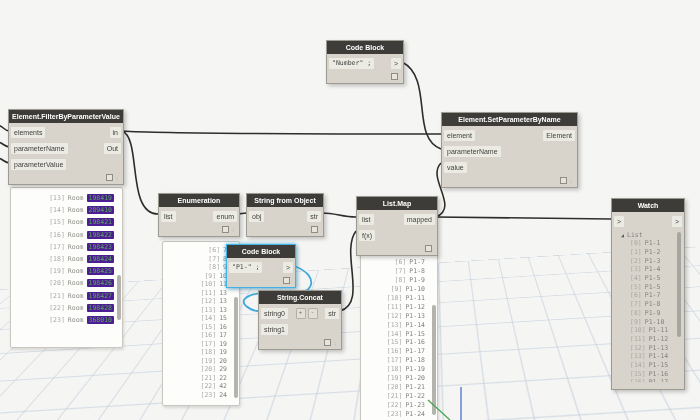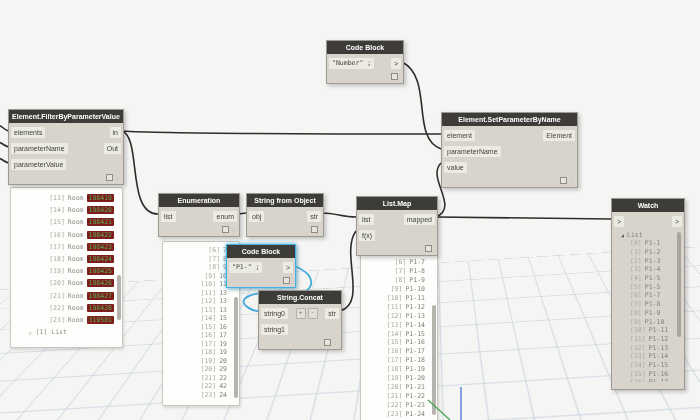--- a/index.html
+++ b/index.html
@@ -16,21 +16,21 @@
           opacity:.45;}
   
   .bubble{position:absolute;background:#fdfdfb;border:1px solid #c9c7bf;border-radius:2px;
           box-shadow:1px 2px 3px rgba(0,0,0,.12);z-index:1;overflow:hidden;
           font-family:"DejaVu Sans Mono",monospace;font-size:6.5px;color:#9a9a96;}
   .prevrow{display:flex;align-items:center;gap:3px;white-space:nowrap;}
   .r-end{justify-content:flex-end;}
   .idx{color:#a8a8a4;}
   .lbl{color:#91918b;}
   .val{color:#83837f;}
-  .badge{background:#7f1d1d;color:#57ab50;padding:0 2px;border-radius:1px;}
+  .badge{background:#4c1d95;color:#57ab50;padding:0 2px;border-radius:1px;}
   .f-row{height:12.2px;padding-right:8px;}
   .e-row{height:8.5px;padding-right:12px;}
   .m-row{height:8.9px;padding-right:12px;}
   .w-row{height:8.7px;padding-left:16px;}
   .foot-row{height:12px;padding-left:18px;justify-content:flex-start;}
   .arrow{color:#b0afa9;font-size:6px;}
   .tri{color:#55554f;font-size:5px;}
   .sbar{position:absolute;right:1px;width:4px;background:#b5b3ad;border-radius:2px;}
   
   .node{position:absolute;background:#d8d4cb;border:1px solid #9d9a92;z-index:3;
@@ -82,21 +82,21 @@
 
       <div class="prevrow r-end f-row">
         <span class="idx">[13]</span>
         <span class="lbl">Room</span>
         <span class="badge">198419</span>
       </div>
 
       <div class="prevrow r-end f-row">
         <span class="idx">[14]</span>
         <span class="lbl">Room</span>
-        <span class="badge">198420</span>
+        <span class="badge">289410</span>
       </div>
 
       <div class="prevrow r-end f-row">
         <span class="idx">[15]</span>
         <span class="lbl">Room</span>
         <span class="badge">198421</span>
       </div>
 
       <div class="prevrow r-end f-row">
         <span class="idx">[16]</span>
@@ -136,27 +136,23 @@
 
       <div class="prevrow r-end f-row">
         <span class="idx">[22]</span>
         <span class="lbl">Room</span>
         <span class="badge">198428</span>
       </div>
 
       <div class="prevrow r-end f-row">
         <span class="idx">[23]</span>
         <span class="lbl">Room</span>
-        <span class="badge">319501</span>
-      </div>
-    </div>
-  <div class="prevrow foot-row">
-    <span class="arrow">▷</span>
-    <span class="lbl">[1] List</span>
-  </div>
+        <span class="badge">368010</span>
+      </div>
+    </div>
   <div class="sbar" style="top:55%;height:28%;"></div>
 </div>
 
 <div class="bubble" style="left:162px;top:241px;width:76px;height:159px;padding-top:4px;">
   <div>
 
       <div class="prevrow r-end e-row">
         <span class="idx">[6]</span>
         <span class="val">7</span>
       </div>

